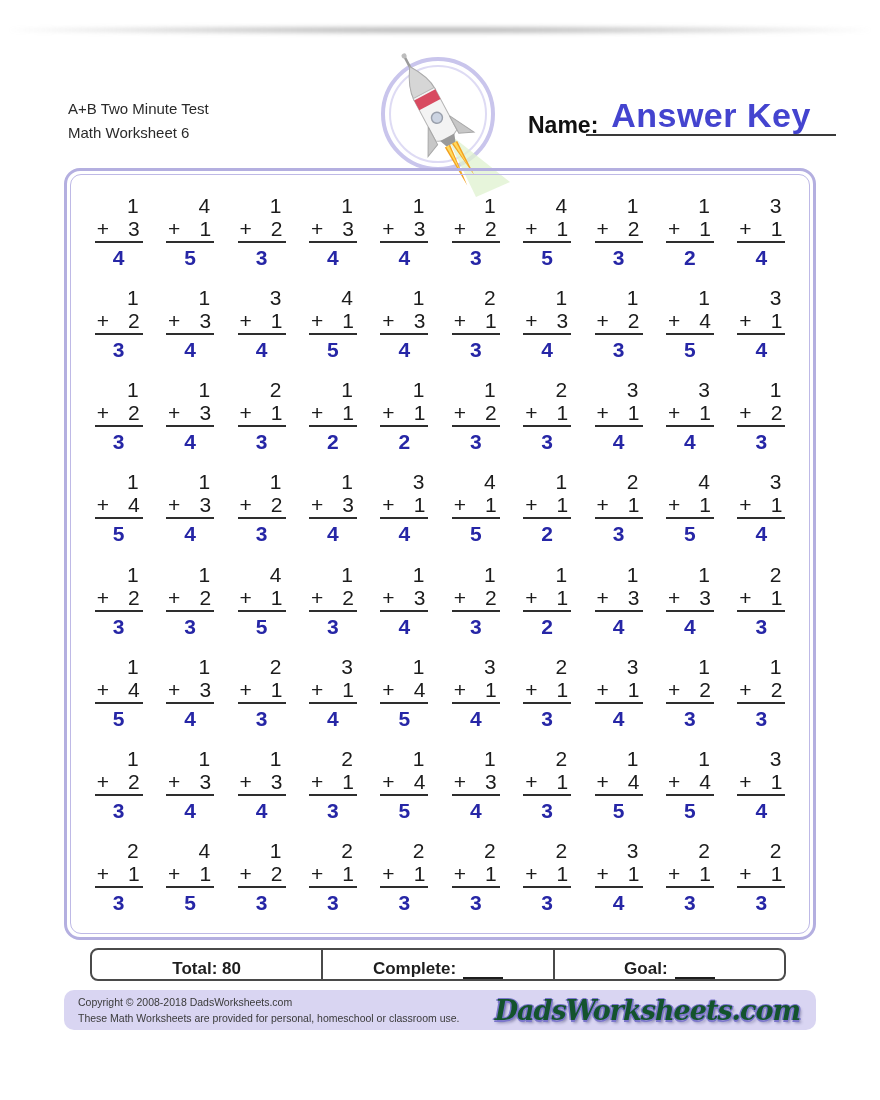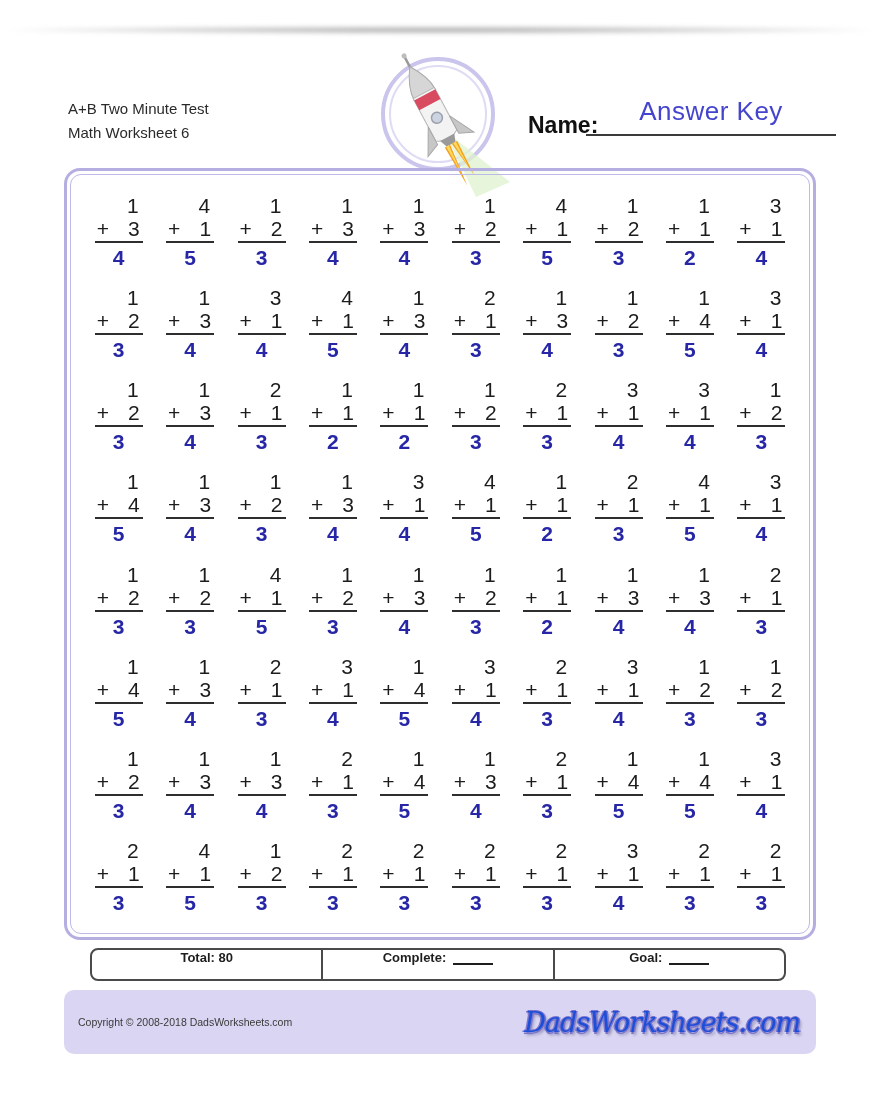--- a/index.html
+++ b/index.html
@@ -13,21 +13,21 @@
     position:absolute; left:10px; right:10px; top:26px; height:8px;
     border-radius:50%;
     background:radial-gradient(ellipse at center, rgba(90,90,90,.55) 0%, rgba(140,140,140,.35) 45%, rgba(255,255,255,0) 75%);
     filter:blur(2px);
   }
   .header-titles { position:absolute; left:68px; top:88px; font-size:15px; line-height:24px; color:#2a2a2a;margin-top:9px; }
   .rocket-wrap { position:absolute; left:358px; top:34px; width:160px; height:165px; }
   .name-area { position:absolute; left:528px; top:96px; width:310px; }
   .name-label { position:absolute; left:0; top:16px; font-size:23px; font-weight:bold; color:#111; }
   .name-line { position:absolute; left:58px; top:38px; width:250px; border-bottom:2px solid #3a3a3a; }
-  .answer-key { position:absolute; left:58px; top:0px; width:250px; text-align:center; font-size:26px; font-weight:normal; color:#4444cf; letter-spacing:.5px; }
+  .answer-key { position:absolute; left:58px; top:0px; width:250px; text-align:center; font-size:34px; font-weight:bold; color:#4444cf; letter-spacing:.5px; }
 
   
   .grid-outer {
     position:absolute; left:64px; top:168px; width:752px; height:772px;
     border:3px solid #b4afe0; border-radius:16px; padding:3px; box-sizing:border-box;
   }
   .grid-inner {
     width:100%; height:100%; box-sizing:border-box;
     border:1px solid #beb9e6; border-radius:11px;
     display:flex; flex-direction:column; padding:10px 12px;
@@ -39,35 +39,35 @@
   .pbot { display:flex; justify-content:space-between; align-items:flex-end;
           border-bottom:2px solid #2e2e2e; padding:0 3px 1px 2px; line-height:23px; }
   .pans { text-align:center; font-weight:bold; color:#2626a6; padding-top:3px; line-height:23px; }
 
   
   .stats {
     position:absolute; left:90px; top:948px; width:696px; height:33px;
     border:2px solid #4a4a4a; border-radius:8px; display:flex; align-items:stretch;
     background:#fff; box-sizing:border-box;
   }
-  .stat-cell { flex:1; display:flex; align-items:flex-start; justify-content:center;
-               font-size:13px; font-weight:bold; color:#1e1e1e; }
+  .stat-cell { flex:1; display:flex; align-items:flex-end; justify-content:center;
+               font-size:17px; font-weight:bold; color:#1e1e1e; }
   .stat-cell + .stat-cell { border-left:2px solid #4a4a4a; }
   .blank-line { display:inline-block; width:40px; border-bottom:2px solid #1e1e1e; height:13px; margin-left:7px; }
 
   
   .footer {
-    position:absolute; left:64px; top:990px; width:752px; height:64px;
+    position:absolute; left:64px; top:990px; width:752px; height:40px;
     background:#d9d5f2; border-radius:10px; box-sizing:border-box;
     display:flex; align-items:center; justify-content:space-between; padding:6px 16px 6px 14px;
   }
   .copyright { font-size:10.5px; color:#3a3a3a; line-height:16px; }
   .logo {
-    font-family:"DejaVu Serif", serif; font-style:italic; font-weight:normal;
-    font-size:27px; color:#1d4ed8; letter-spacing:-1px;
+    font-family:"DejaVu Serif", serif; font-style:italic; font-weight:bold;
+    font-size:27px; color:#14532d; letter-spacing:-1px;
     text-shadow:1.5px 0 #7b76cc, -1.5px 0 #7b76cc, 0 1.5px #7b76cc, 0 -1.5px #7b76cc, 2px 3px 3px rgba(40,40,90,.45);
     text-align:right;
   }
 </style>
 </head>
 <body>
 
 <div class="page">
   <div class="top-shadow"></div>
 
@@ -936,16 +936,17 @@
       </div>
     <div class="stat-cell">
         <span>Goal:</span>
         <span class="blank-line"></span>
       </div>
   </div>
 
   <div class="footer">
     <div class="copyright">
       <div>Copyright © 2008-2018 DadsWorksheets.com</div>
+      <div>These Math Worksheets are provided for personal, homeschool or classroom use.</div>
     </div>
     <div class="logo">DadsWorksheets.com</div>
   </div>
 </div>
 
 </body></html>

